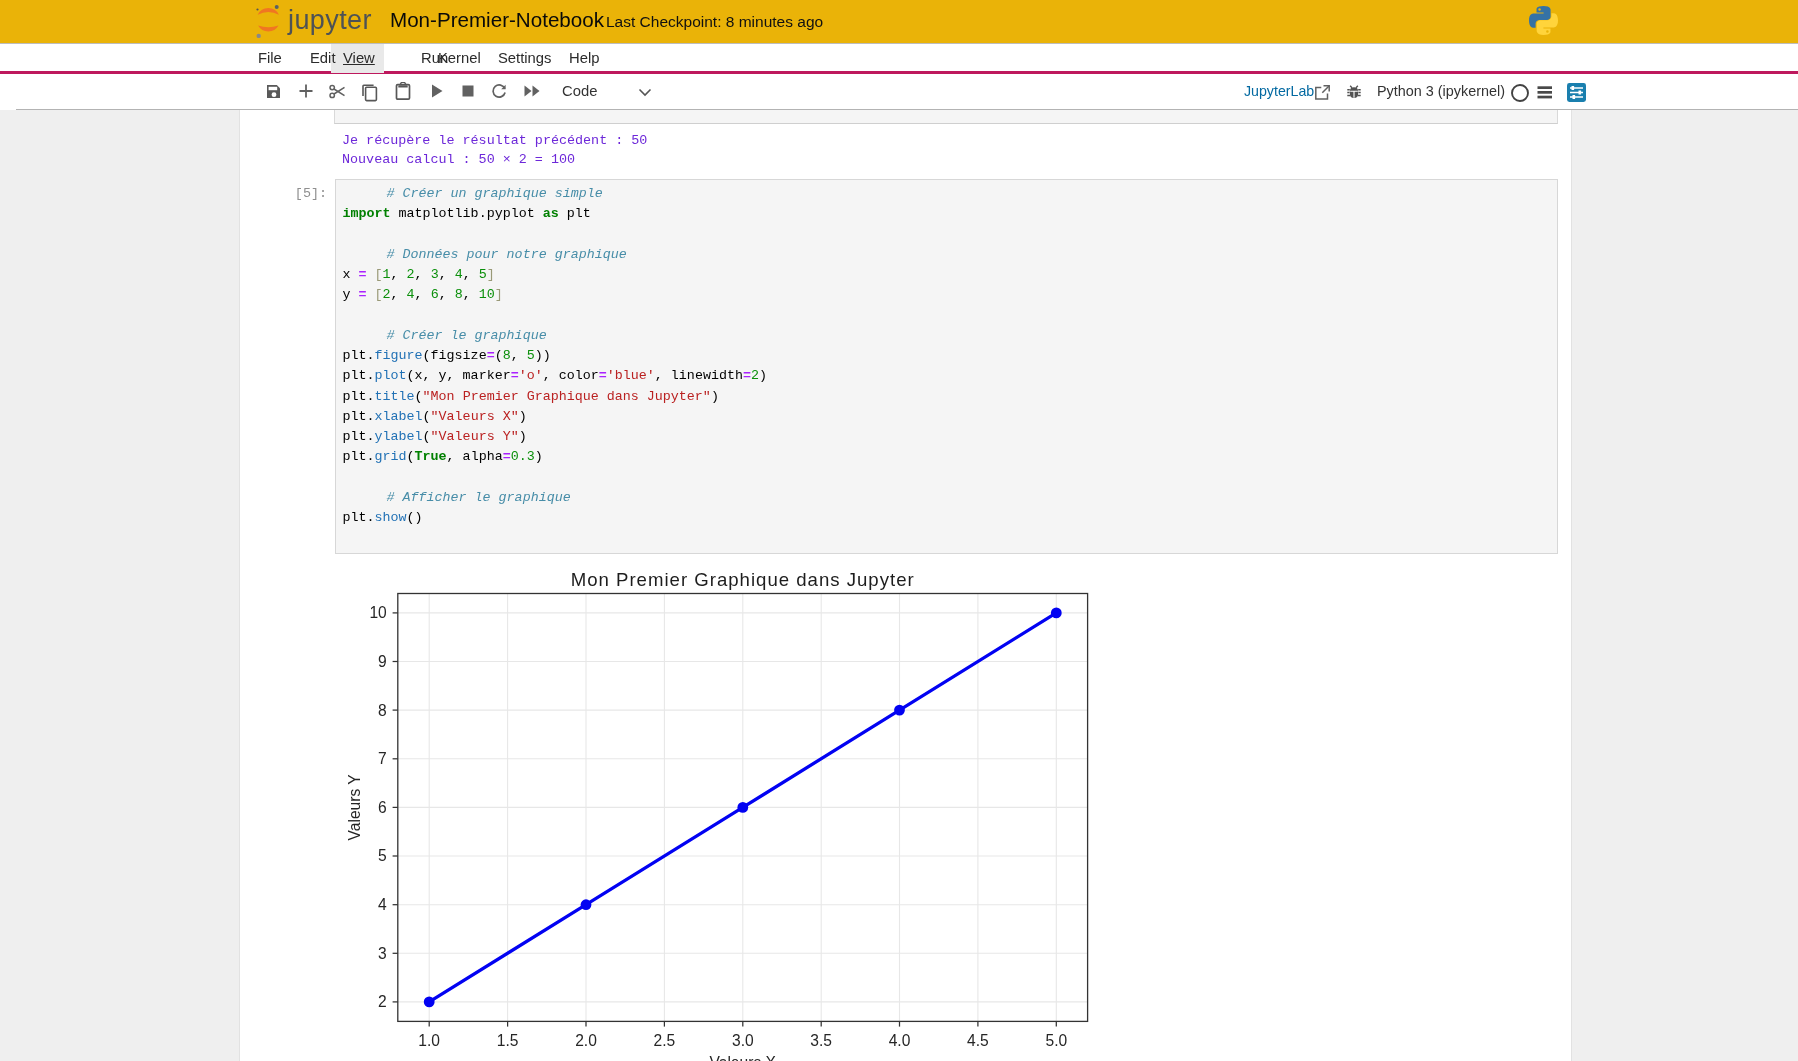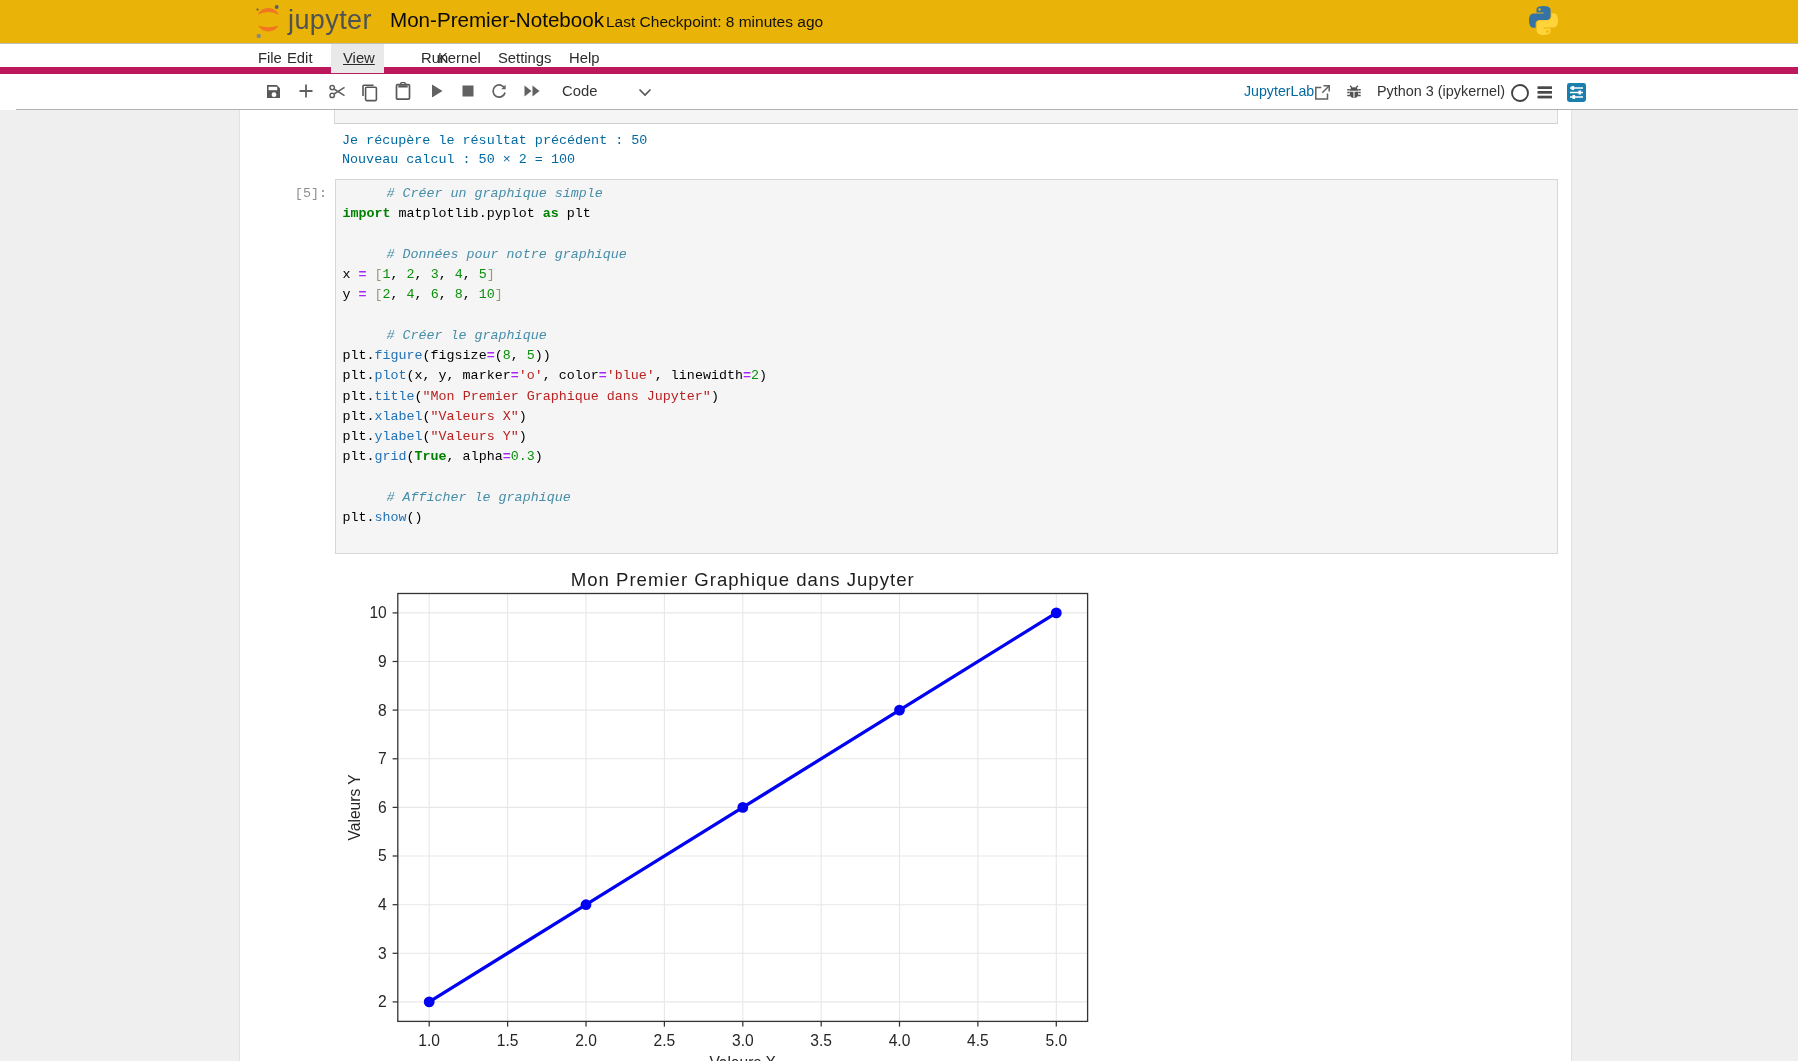--- a/index.html
+++ b/index.html
@@ -2,31 +2,31 @@
 <html><head>
 <meta charset="utf-8">
 <style>
 * { margin:0; padding:0; box-sizing:border-box; }
 html,body { width:1798px; height:1061px; overflow:hidden; background:#fff;
   font-family:"Liberation Sans", sans-serif; }
 .abs { position:absolute; }
 #header { position:absolute; left:0; top:0; width:1798px; height:44px; background:#eab308;
   border-bottom:1px solid #bdbdbd; }
 #menubar { position:absolute; left:0; top:44px; width:1798px; height:30px; background:#fff;
-  border-bottom:7px solid #be185d; }
+  border-bottom:3px solid #be185d; }
 .menuitem { position:absolute; top:0; height:29px; line-height:29px; font-size:14.8px; color:#2b2b2b; }
 #toolbar { position:absolute; left:16px; top:74px; width:1798px; height:36px; background:#fff;
   border-bottom:1px solid #b3b3b3; }
 #content { position:absolute; left:0; top:110px; width:1798px; height:951px; background:#efefef; }
 #panel { position:absolute; left:239px; top:0px; width:1333px; height:951px; background:#fff;
   border-left:1px solid #e2e2e2; border-right:1px solid #e2e2e2; }
 .mono { font-family:"Liberation Mono", monospace; }
 #cellpartial { position:absolute; left:94px; top:0px; width:1224px; height:14px; background:#f5f5f5;
   border-bottom:1px solid #cfcfcf; border-left:1px solid #d9d9d9; border-right:1px solid #d9d9d9; }
-#out1 { position:absolute; left:102px; top:21px; font-size:13.4px; line-height:19.4px; color:#0369a1; white-space:pre; }
+#out1 { position:absolute; left:102px; top:21px; font-size:13.4px; line-height:19.4px; color:#6d28d9; white-space:pre; }
 #prompt5 { position:absolute; left:44px; top:76px; width:43px; text-align:right; font-size:13.4px; color:#8f8f8f; white-space:pre; }
 #cell5 { position:absolute; left:94.5px; top:69px; width:1223px; height:375px; background:#f5f5f5;
   border:1px solid #d7d7d7; }
 #code5 { position:absolute; left:7px; top:4px; font-size:13.35px; line-height:20.25px; color:#000; white-space:pre; }
 .cm { color:#478da8; font-style:italic;margin-left:44px; }
 .kw { color:#008000; font-weight:bold; }
 .pr { color:#2171b5; }
 .st { color:#ba2121; }
 .nu { color:#0a8f0a; }
 .op { color:#aa22ff; font-weight:bold; }
@@ -51,21 +51,21 @@
   <div class="abs" style="left:606px; top:13px; font-size:15.5px; color:#111;">Last Checkpoint: 8 minutes ago</div>
   <svg class="abs" style="left:1529px; top:6px;" width="29" height="29" viewBox="0 0 110 110">
     <path fill="#3572a5" d="M54.92 0C26.8 0 28.55 12.19 28.55 12.19l.03 12.63h26.84v3.79H17.93S0 26.58 0 54.9c0 28.32 15.65 27.31 15.65 27.31h9.34V69.05s-.5-15.65 15.4-15.65h26.62s14.9.24 14.9-14.4V14.9S84.17 0 54.92 0zM40.12 8.49a4.83 4.83 0 1 1 0 9.66 4.83 4.83 0 0 1 0-9.66z"></path>
     <path fill="#ffd43b" d="M55.06 110c28.12 0 26.37-12.19 26.37-12.19l-.03-12.63H54.56v-3.79h37.49S110 83.42 110 55.1c0-28.32-15.65-27.31-15.65-27.31h-9.34v10.16s.5 15.65-15.4 15.65H43.99s-14.9-.24-14.9 14.4v24.21S26.81 110 55.06 110zm14.8-8.49a4.83 4.83 0 1 1 0-9.66 4.83 4.83 0 0 1 0 9.66z"></path>
   </svg>
 </div>
 
 <div id="menubar">
   <div class="abs" style="left:331px; top:0; width:53px; height:29px; background:#e9e9e9;"></div>
   <div class="menuitem" style="left:258px;">File</div>
-  <div class="menuitem" style="left:287px;">Edit</div>
+  <div class="menuitem" style="left:310px;">Edit</div>
   <div class="menuitem" style="left:343px;text-decoration:underline;">View</div>
   <div class="menuitem" style="left:393px;margin-left:28px;">Run</div>
   <div class="menuitem" style="left:438px;">Kernel</div>
   <div class="menuitem" style="left:498px;">Settings</div>
   <div class="menuitem" style="left:569px;">Help</div>
   <div id="trusted">Trusted</div>
 </div>
 
 <div id="toolbar">
 

